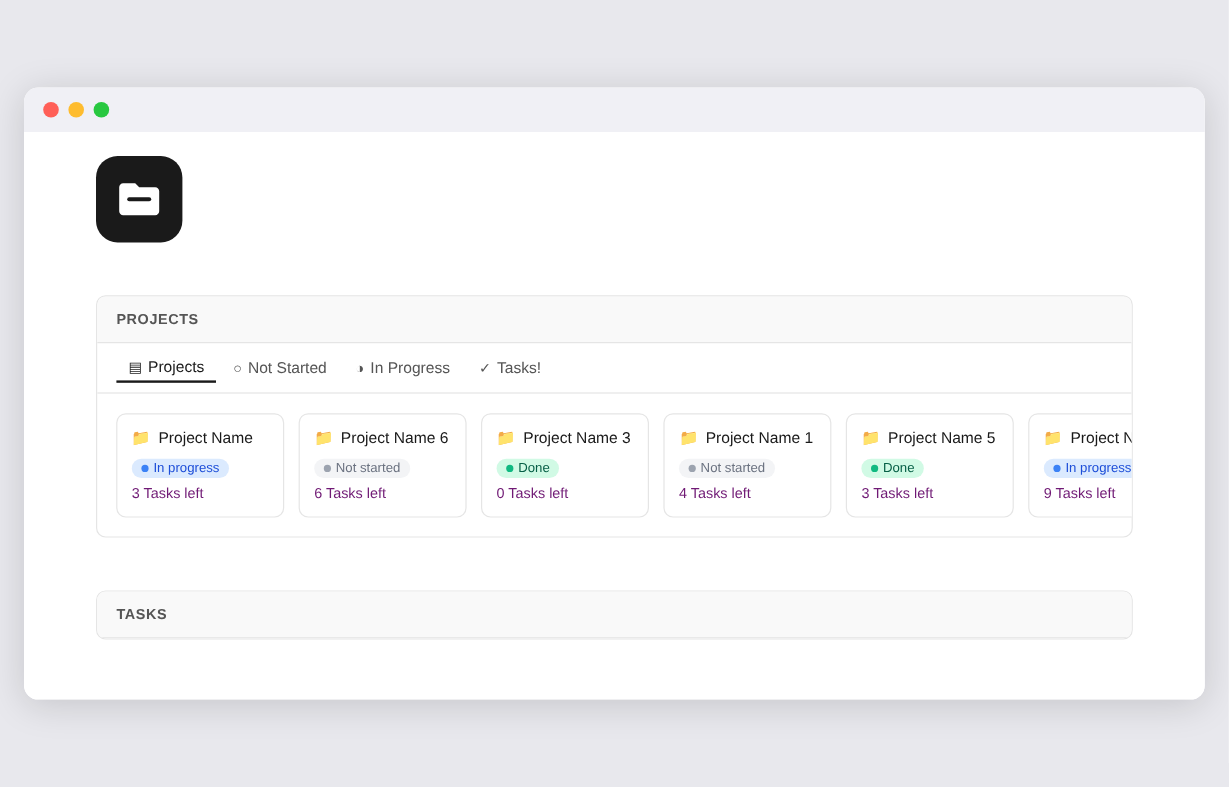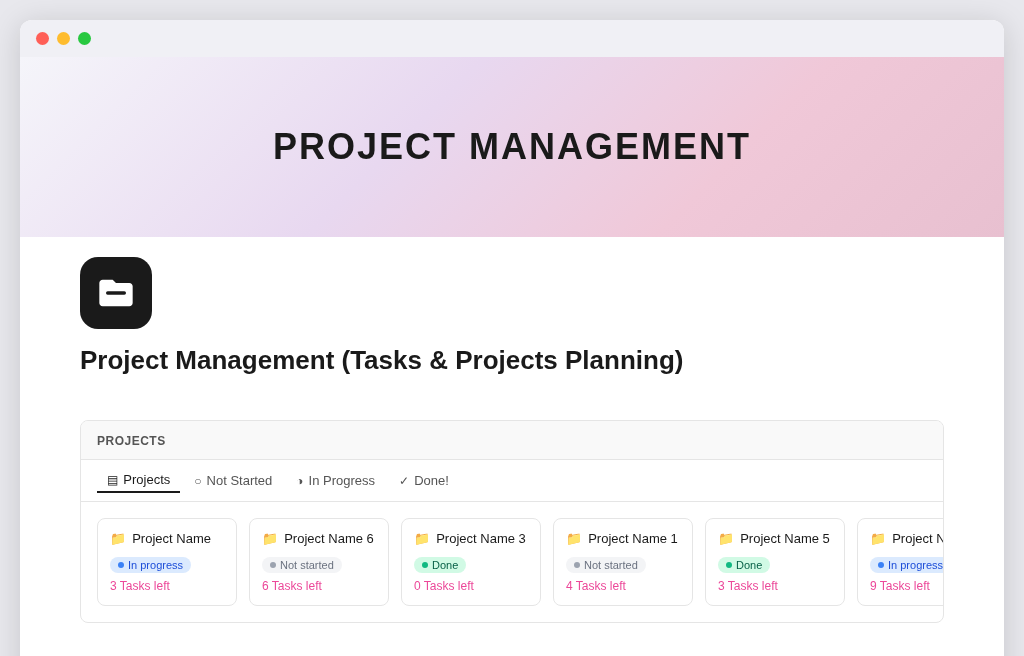--- a/index.html
+++ b/index.html
@@ -179,48 +179,44 @@
     .status-not-started .status-dot { background: #9ca3af; }
     .status-done {
       background: #d1fae5;
       color: #065f46;
       text-align: right;
     }
     .status-done .status-dot { background: #10b981; }
 
     .tasks-left {
       font-size: 12px;
-      color: #ec4899;
+      color: #701a75;
     }
   </style>
 </head>
 <body>
 
 <div class="window">
 
   <div class="titlebar">
     <div class="dot dot-red"></div>
     <div class="dot dot-yellow"></div>
     <div class="dot dot-green"></div>
   </div>
 
-  <div class="hero">
-    <span class="hero-title">PROJECT MANAGEMENT</span>
-  </div>
 
   <div class="content">
 
     <div class="page-icon">
       <svg viewBox="0 0 24 24" xmlns="http://www.w3.org/2000/svg">
         <path d="M10 4H4C2.9 4 2 4.9 2 6v12c0 1.1.9 2 2 2h16c1.1 0 2-.9 2-2V8c0-1.1-.9-2-2-2h-8l-2-2z"></path>
         <rect x="6" y="11" width="12" height="2" rx="1" fill="#1a1a1a"></rect>
       </svg>
     </div>
 
-    <div class="page-title">Project Management (Tasks &amp; Projects Planning)</div>
 
     <div class="section">
       <div class="section-header">
         <span class="section-header-text">PROJECTS</span>
       </div>
 
       <div class="tabs">
         <div class="tab active">
           <span class="tab-icon">▤</span>
           <span>Projects</span>
@@ -228,21 +224,21 @@
         <div class="tab">
           <span class="tab-icon">○</span>
           <span>Not Started</span>
         </div>
         <div class="tab">
           <span class="tab-icon">◑</span>
           <span>In Progress</span>
         </div>
         <div class="tab">
           <span class="tab-icon">✓</span>
-          <span>Done!</span>
+          <span>Tasks!</span>
         </div>
       </div>
 
       <div class="projects-grid">
 
         <div class="project-card">
           <div class="project-card-name">
             <span>📁</span>
             <span>Project Name</span>
           </div>

